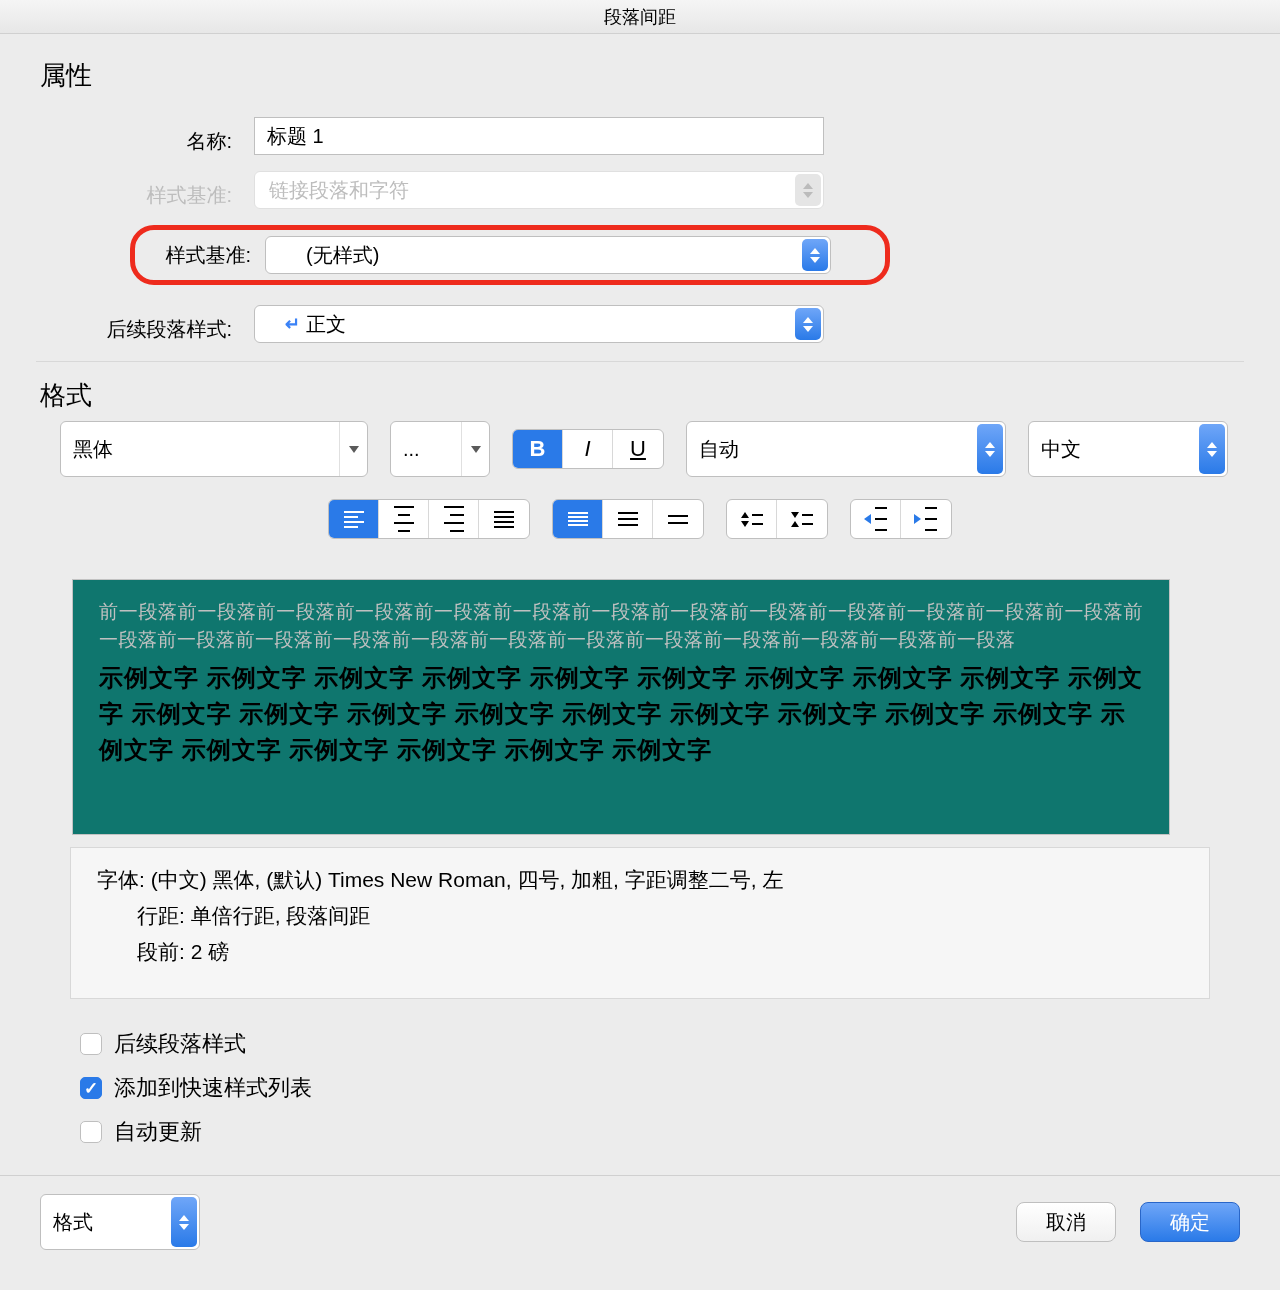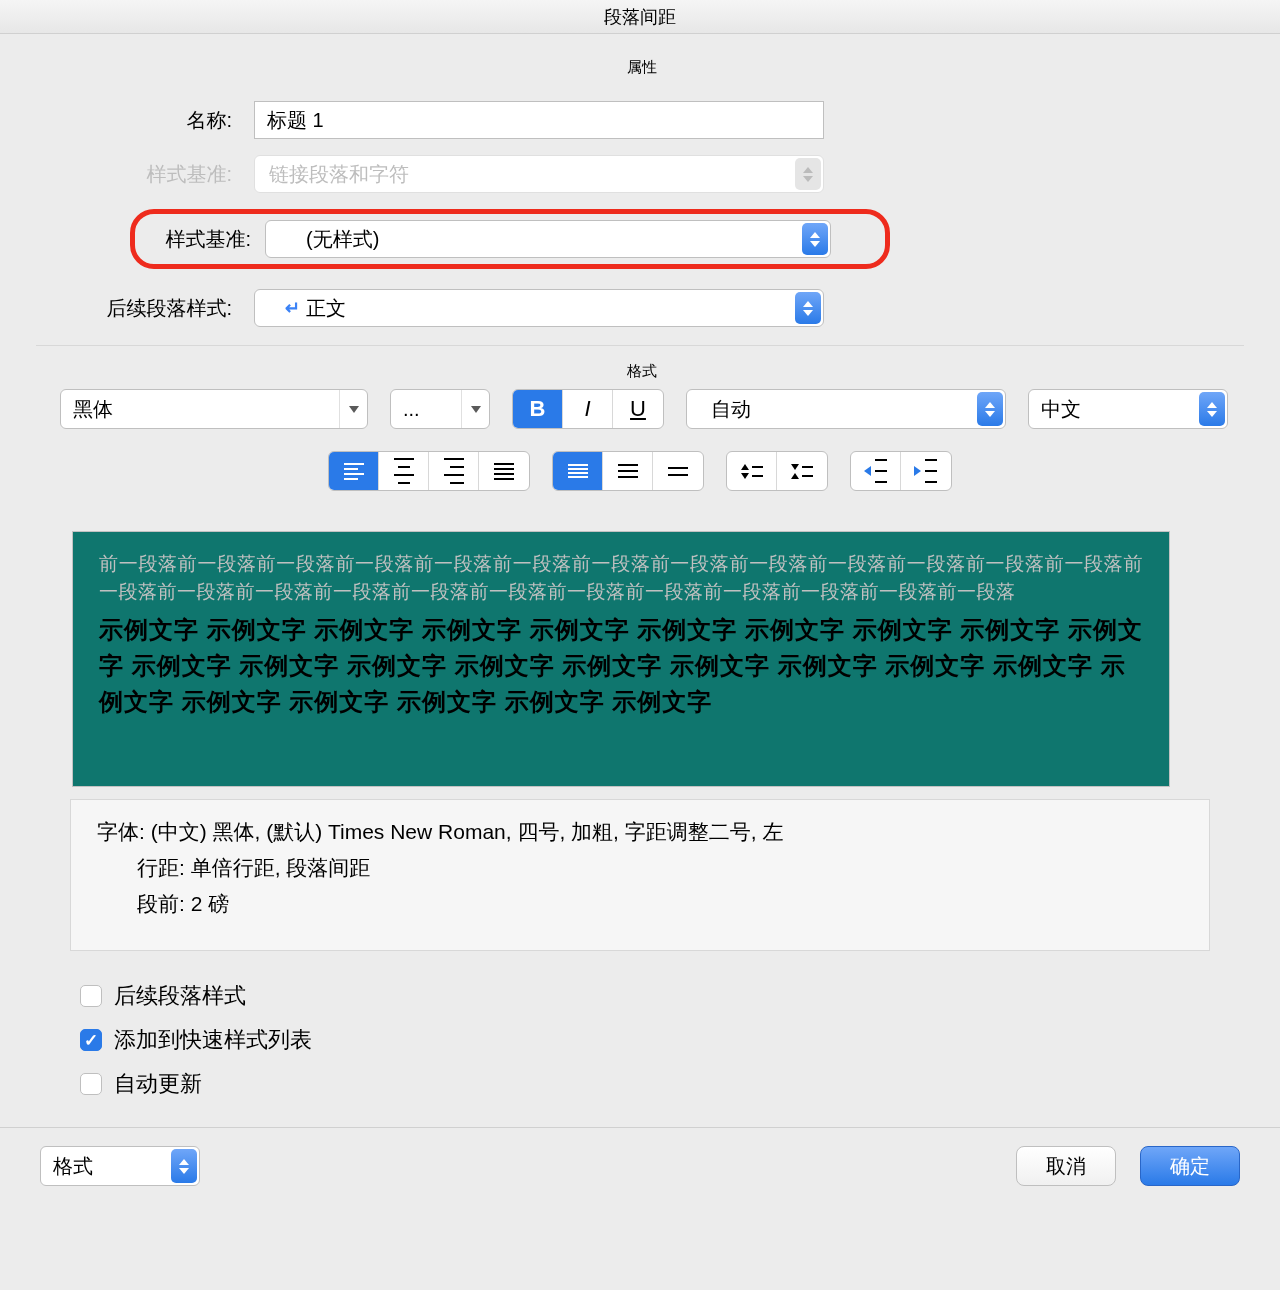--- a/index.html
+++ b/index.html
@@ -1,41 +1,41 @@
 <!DOCTYPE html>
 <html><head>
   <meta charset="utf-8">
   <style>
     * { margin: 0; padding: 0; box-sizing: border-box; }
     body { font-family: -apple-system, "PingFang SC", "Helvetica Neue", sans-serif; background: #ececec; width: 1280px; height: 1290px; font-size: 20px; color: #000; }
     .titlebar { height: 34px; display: flex; align-items: center; justify-content: center; font-size: 18px; background: linear-gradient(#f5f5f5,#e7e7e7); border-bottom: 1px solid #d0d0d0; }
     .content { padding: 24px 36px 0 36px; }
-    .section-heading { font-size: 15px; margin: 0px 0 8px 4px; text-align: center; }
-    .row { display: flex; align-items: center; margin-bottom: 16px; }
+    .section-heading { font-size: 26px; margin: 0px 0 8px 4px; }
+    .row { display: flex; align-items: flex-end; margin-bottom: 16px; }
     .label { width: 170px; text-align: right; margin-right: 22px; font-size: 20px; }
     .label.dim { color: #bdbdbd; }
     .text-input { flex: 0 0 570px; height: 38px; border: 1px solid #bfbfbf; background: #fff; padding: 0 12px; font-size: 20px; border-radius: 0; }
     .select-wrap { flex: 0 0 570px; position: relative; }
     .select-box { width: 100%; height: 38px; border: 1px solid #bfbfbf; border-radius: 6px; background: #fff; display: flex; align-items: center; padding: 0 14px; font-size: 20px; position: relative; }
     .select-box.dim { color: #bdbdbd; border-color: #e0e0e0; }
     .select-box.indent { padding-left: 40px; }
     .stepper { position: absolute; right: 2px; top: 2px; bottom: 2px; width: 26px; border-radius: 5px; background: linear-gradient(#6fa6f8,#2a7ae8); display: flex; flex-direction: column; align-items: center; justify-content: center; color: #fff; font-size: 10px; cursor: pointer; }
     .stepper.dim { background: #e5e5e5; color: #bbb; }
     .stepper .tri-up { width: 0; height: 0; border-left: 5px solid transparent; border-right: 5px solid transparent; border-bottom: 6px solid currentColor; margin-bottom: 3px; }
     .stepper .tri-down { width: 0; height: 0; border-left: 5px solid transparent; border-right: 5px solid transparent; border-top: 6px solid currentColor; }
     .pilcrow { color: #3b82f6; font-weight: bold; margin-right: 6px; font-size: 18px; }
     .highlight-wrap { margin-left: 94px; margin-bottom: 20px; }
     .highlight { border: 5px solid #ee2b1d; border-radius: 24px; padding: 6px 14px 6px 14px; display: flex; align-items: center; width: 760px; }
     .highlight .label { width: 102px; margin-right: 14px; }
     .hr { height: 1px; background: #d8d8d8; margin: 18px 0 16px 0; }
     
     
     .toolbar-area { padding: 0 36px 12px 36px; }
     .toolbar-row1 { display: flex; gap: 22px; margin-bottom: 22px; align-items: center; }
-    .combo { height: 40px; border: 1px solid #bfbfbf; border-radius: 6px; background: #fff; display: flex; align-items: center; padding: 0 12px; position: relative; font-size: 20px; }
+    .combo { height: 56px; border: 1px solid #bfbfbf; border-radius: 6px; background: #fff; display: flex; align-items: center; padding: 0 12px; position: relative; font-size: 20px; }
     .combo .dd { width: 28px; display: flex; align-items: center; justify-content: center; color: #5a5a5a; position: absolute; right: 0; top: 0; bottom: 0; border-left: 1px solid #e0e0e0; }
     .combo .dd::after { content: ""; width: 0; height: 0; border-left: 5px solid transparent; border-right: 5px solid transparent; border-top: 7px solid #5a5a5a; }
     .btn-group { display: flex; border: 1px solid #bfbfbf; border-radius: 6px; overflow: hidden; height: 40px; background: #fff; }
     .btn-group .btn { width: 50px; display: flex; align-items: center; justify-content: center; font-size: 22px; cursor: pointer; border-right: 1px solid #d8d8d8; }
     .btn-group .btn:last-child { border-right: none; }
     .btn-group .btn.active { background: #2a7ae8; color: #fff; }
     .lang-combo { width: 200px; }
     .color-combo { width: 320px; display: flex; align-items: center; }
     .toolbar-row2 { display: flex; gap: 22px; justify-content: center; margin-bottom: 28px; }
     .align-icon span, .indent-icon span { display: block; height: 2px; background: currentColor; margin: 3px 0; }
@@ -156,21 +156,21 @@
           <span>B</span>
         </div>
       <div class="btn" style="font-style: italic;">
           <span>I</span>
         </div>
       <div class="btn" style="text-decoration: underline;">
           <span>U</span>
         </div>
     </div>
     <div class="combo color-combo">
-      <span style="margin-left: 12px;">自动</span>
+      <span style="margin-left: 0;">自动</span>
       <div class="stepper">
           <div class="tri-up"></div>
           <div class="tri-down"></div>
         </div>
     </div>
     <div class="combo lang-combo">
       <span>中文</span>
       <div class="stepper">
           <div class="tri-up"></div>
           <div class="tri-down"></div>

